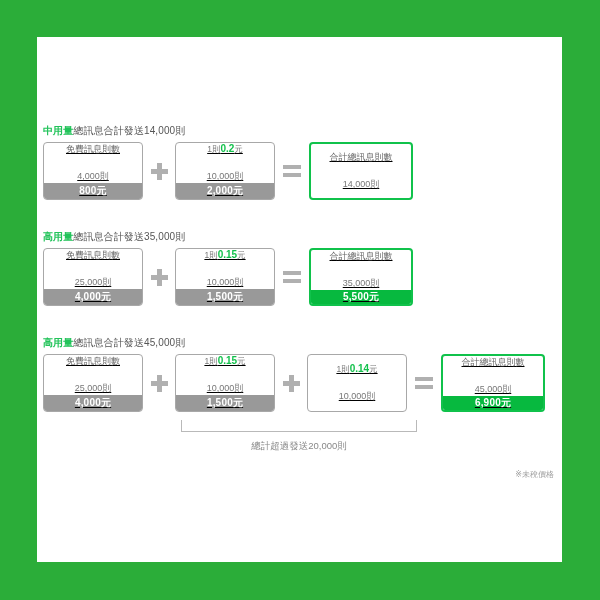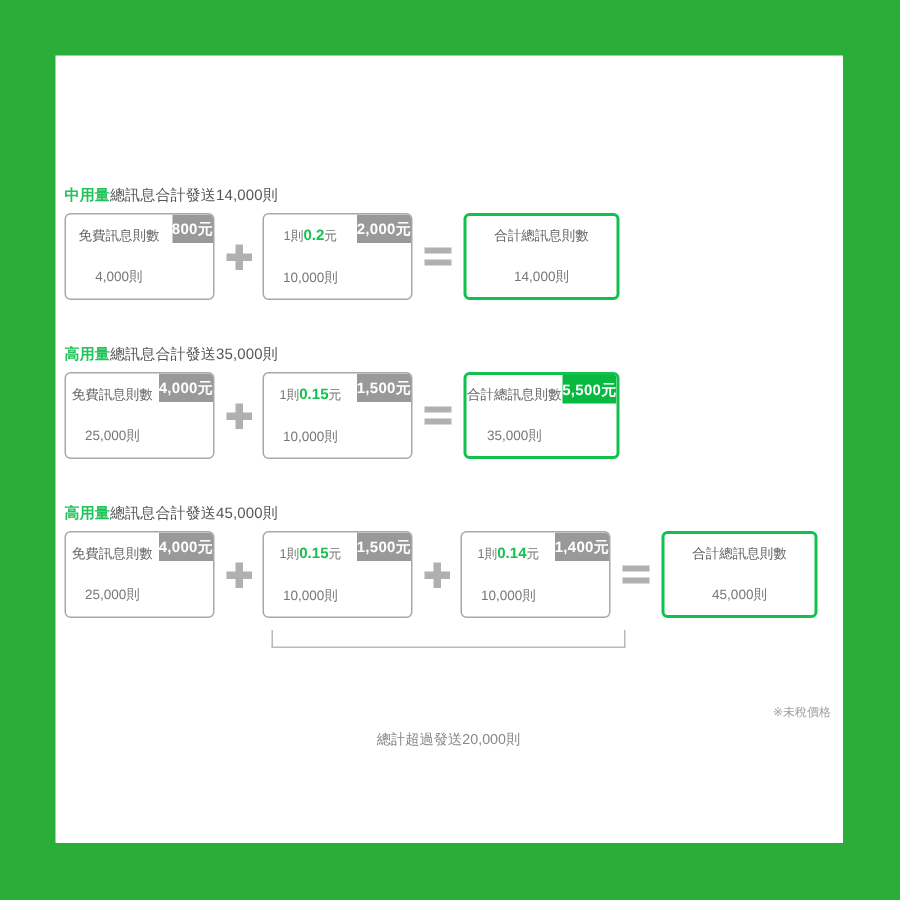--- a/index.html
+++ b/index.html
@@ -63,22 +63,23 @@
 
   
   .box {
     width: 100px;
     height: 58px;
     border: 1px solid #a8a8a8;
     border-radius: 4px;
     background: #ffffff;
     overflow: hidden;
     display: flex;
-    flex-direction: row;
+    flex-direction: column;
     flex: none;
+    text-decoration: underline;
   }
   .box.wide { width: 104px; }
 
   .box-top {
     flex: 1;
     display: flex;
     flex-direction: column;
     align-items: center;
     justify-content: center;
     padding-bottom: 1px;
@@ -181,21 +182,20 @@
     border-bottom: 1px solid #b9b9b9;
     height: 12px;
   }
   .bracket-caption {
     position: absolute;
     font-size: 9.5px;
     line-height: 12px;
     color: #888888;
     white-space: nowrap;
     text-align: center;
-    margin-top: 48px;
   }
 
   
   .footnote {
     position: absolute;
     font-size: 8px;
     line-height: 10px;
     color: #a0a0a0;
     white-space: nowrap;
   }
@@ -318,32 +318,32 @@
 
         <div class="op">
             <span class="plus"></span>
           </div>
 
         <div class="box">
           <div class="box-top">
             <div class="box-line1"><span class="unit">1則</span><span class="price">0.14</span><span class="unit">元</span></div>
             <div class="box-line2">10,000則</div>
           </div>
-          <div class="box-foot">1,400元</div>
         </div>
 
         <div class="op eq">
             <span class="eqs"></span>
           </div>
 
         <div class="box result wide">
           <div class="box-top">
             <div class="box-line1">合計總訊息則數</div>
             <div class="box-line2">45,000則</div>
           </div>
+          <div class="box-foot">6,900元</div>
         </div>
 
       </div>
 
       <div class="bracket" style="left:144px; top:83px; width:236px;"></div>
       <div class="bracket-caption" style="left:144px; top:103px; width:236px;">總計超過發送20,000則</div>
     </div>
 
     <div class="footnote" style="right:8px; top:433px;margin-left:18px;">※未稅價格</div>
 

